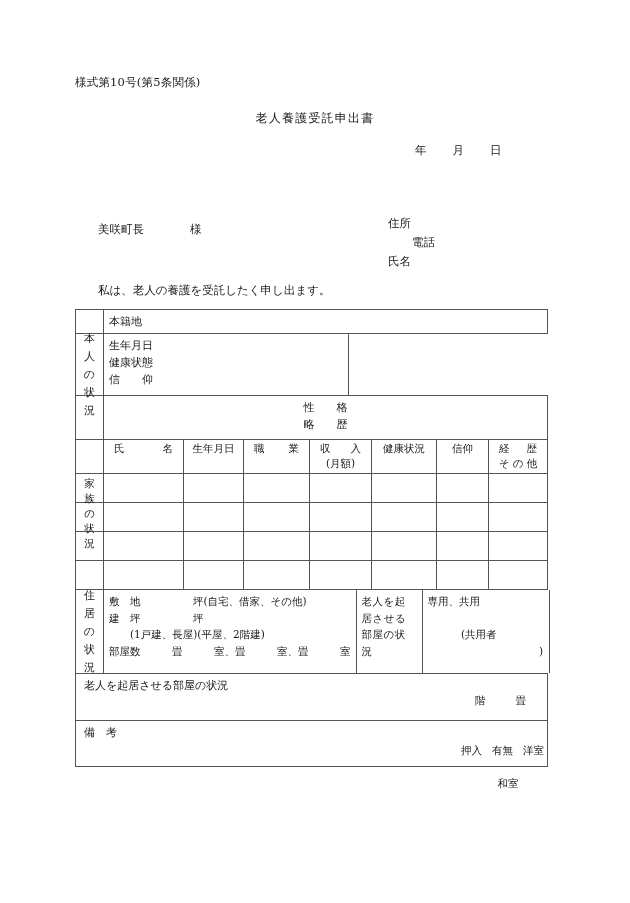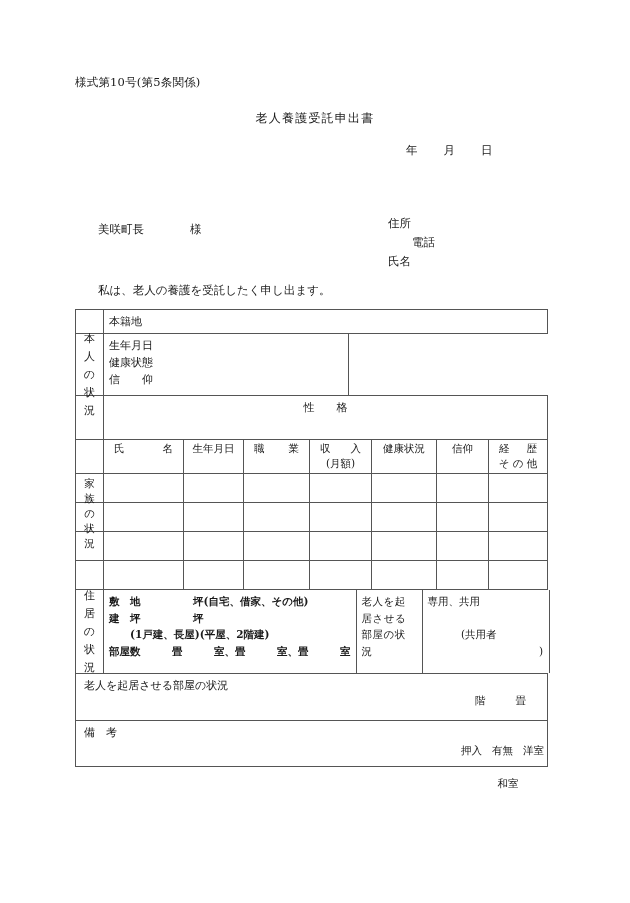--- a/index.html
+++ b/index.html
@@ -35,21 +35,21 @@
     position: absolute;
     left: 0;
     right: 0;
     top: 110px;
     text-align: center;
     font-size: 12px;
     letter-spacing: 1.2px;
   }
   .date-line {
     position: absolute;
-    left: 406px;
+    left: 415px;
     top: 143px;
     font-size: 11.5px;
     white-space: nowrap;
   }
   .date-line .sep { display: inline-block; width: 26px; }
 
   .addressee {
     position: absolute;
     left: 98px;
     top: 180px;
@@ -153,21 +153,21 @@
   
   .house-row { height: 84px; }
   .house-a { flex: 0 0 244px; line-height: 16.5px; font-size: 10.5px; }
   .house-b {
     flex: 0 0 66px;
     font-size: 10.5px;
     line-height: 16.5px;
     letter-spacing: .5px;
   }
   .house-c { flex: 1 1 auto; font-size: 10.5px; line-height: 16.5px; }
-  .house-a .ln { white-space: pre; font-weight: bold; }
+  .house-a .ln { white-space: pre; }
   .house-c .ln { white-space: pre; }
   .house-c .rt { text-align: right; padding-right: 4px; }
 
   
   .free-row { border-bottom: 1px solid #555; border-right: 1px solid #555; box-sizing: border-box; }
   .free-row .lab {
     padding: 4px 6px 0 8px;
     font-size: 11px;
   }
   .free-1 { height: 47px; }
@@ -221,20 +221,21 @@
         <div>生年月日</div>
         <div>健康状態</div>
         <div>信　　仰</div>
       </div>
     </div>
 
     <div class="row person-low">
       <div class="cell" style="flex:0 0 28px;"></div>
       <div class="cell wide">
         <div>性　　格</div>
+        <div>略　　歴</div>
       </div>
     </div>
 
     <div class="row fam-head">
       <div class="cell side-label" style="border-bottom:0; height:150px; position:absolute; left:0; top:130px; width:28px;">
         <span>家</span>
         <span>族</span>
         <span>の</span>
         <span>状</span>
         <span>況</span>

